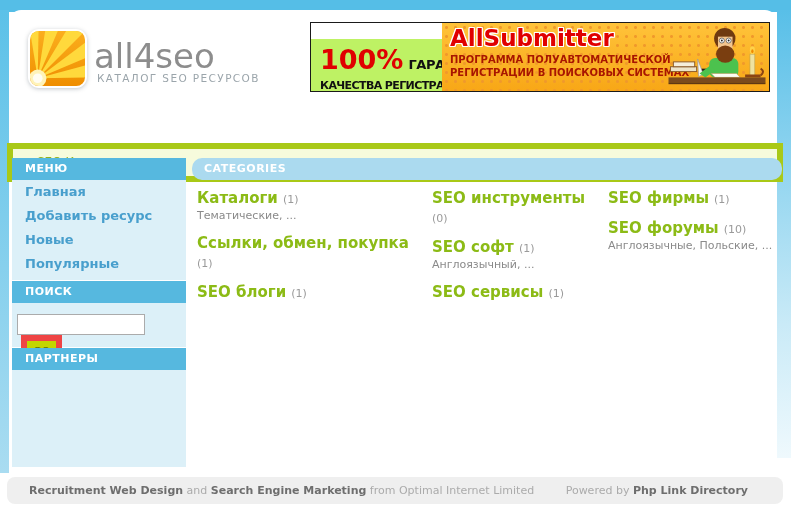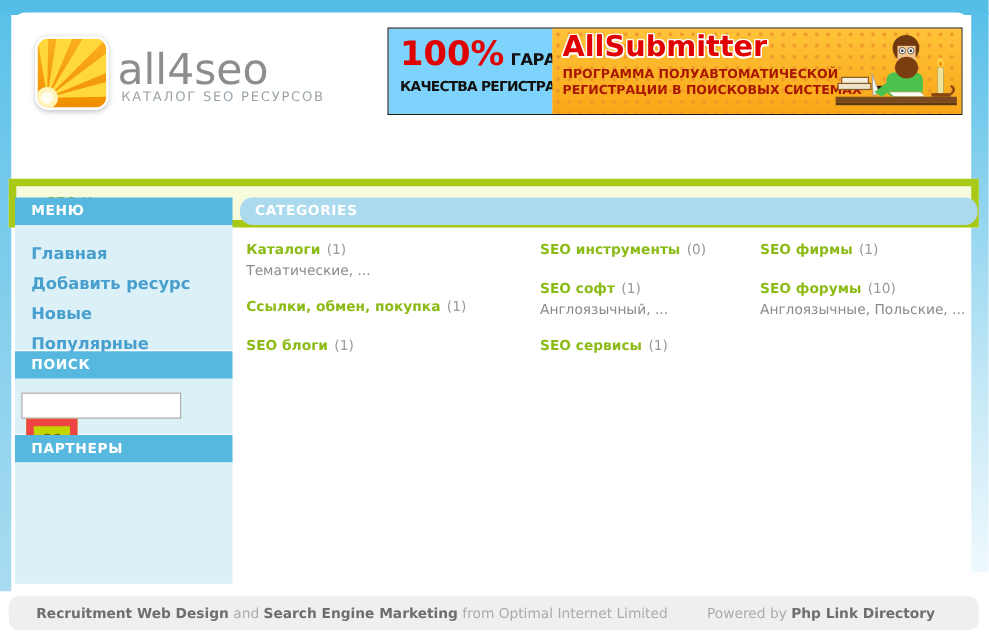--- a/index.html
+++ b/index.html
@@ -18,21 +18,21 @@
                  background:#fff; border-radius:12px 12px 0 0; }
   
   .logo-wrap { position:absolute; left:28px; top:29px; width:59px; height:59px;
                background:#fff; border-radius:11px; box-shadow:0 1px 4px rgba(120,130,140,.45); padding:2px; }
   .logo-wrap svg { display:block; }
   .logo-title { position:absolute; left:94px; top:36px; font-size:34px; color:#8D8D8D; letter-spacing:0; }
   .logo-sub   { position:absolute; left:97px; top:72px; font-size:10.5px; color:#9BA5AB; letter-spacing:1.4px; }
   
   .banner { position:absolute; left:310px; top:22px; width:460px; height:70px;
             border:1px solid #1A1A1A; display:flex; cursor:pointer; }
-  .banner-left { width:131px; background:#7dd3fc; padding:6px 6px 0 9px; }
+  .banner-left { width:131px; background:#bef264; padding:6px 6px 0 9px;margin-top:16px; }
   .b-row1 { display:flex; align-items:baseline; }
   .b-percent { color:#E00000; font-weight:bold; font-size:27px; line-height:30px; }
   .b-guar { color:#111; font-weight:bold; font-size:13px; margin-left:5px; letter-spacing:-0.4px; }
   .b-guar2 { color:#111; font-weight:bold; font-size:11px; letter-spacing:-0.6px; margin-top:4px; white-space:nowrap; }
   .banner-right { position:relative; flex:1; overflow:hidden;
        background-color:#FFB21E;
        background-image:radial-gradient(#F0992B 1.2px, rgba(0,0,0,0) 1.7px),
                         linear-gradient(#FFC33A,#F8A716);
        background-size:9px 9px, 100% 100%; padding:3px 0 0 8px; }
   .b-product { color:#E00000; font-weight:bold; font-size:23px; line-height:24px;
@@ -42,42 +42,42 @@
   
   .breadcrumb { position:absolute; left:7px; top:111px; width:776px; height:39px;
                 background:#F6FBDC; border:6px solid #A9C917;margin-top:32px; }
   .breadcrumb span { display:block; font-size:12px; color:#93B21D; padding:6px 0 0 24px; }
   
   .sb-header { position:absolute; left:12px; width:174px; height:22px; background:#56B8DF;
                color:#fff; font-weight:bold; font-size:11px; letter-spacing:.5px;
                line-height:22px; padding-left:13px; }
   .sb-body   { position:absolute; left:12px; width:174px; background:#DCF0F8; }
   #menu-header { top:158px; }
-  #menu-body   { top:180px; height:100px; padding-top:12px; }
+  #menu-body   { top:180px; height:100px; padding-top:0; }
   .menu-item { display:block; height:24px; line-height:24px; padding-left:13px;
                color:#489FCD; font-weight:bold; font-size:13px; text-decoration:none; cursor:pointer; }
   #search-header { top:281px; }
   #search-body   { top:303px; height:44px; padding:11px 0 0 5px; }
   .search-input { width:128px; height:21px; border:1px solid #ABABAB; font-size:12px;
                   padding:0 4px; vertical-align:middle; }
   .go-btn { display:inline-block; margin-left:4px; height:22px; line-height:22px; padding:0 6px;
             background:#C3D500; border:6px solid #ef4444; color:#5E6B00;
             font-weight:normal; font-size:11px; cursor:pointer; vertical-align:middle; }
   #partners-header { top:348px; }
   #partners-body   { top:370px; height:97px; }
   
   .cat-header { position:absolute; left:192px; top:158px; width:590px; height:22px;
                 background:#ABDAEF; color:#fff; font-weight:bold; font-size:11px;
                 letter-spacing:.5px; line-height:22px; padding-left:12px;border-radius:10px; }
   .cat-col { position:absolute; top:188px; }
   #cat-col-0 { left:197px; width:228px; }
   #cat-col-1 { left:432px; width:172px; }
   #cat-col-2 { left:608px; width:172px; }
   .cat-group { margin-bottom:11px; }
-  .cat-name { color:#8CBB16; font-weight:bold; font-size:11px; line-height:17px;
+  .cat-name { color:#8CBB16; font-weight:bold; font-size:15px; line-height:17px;
               text-decoration:none; cursor:pointer; }
   .cat-count { color:#9A9A9A; font-size:11px; font-weight:normal; }
   .cat-sub { color:#8A8A8A; font-size:11px; line-height:13px; margin-top:2px; }
   
   .footer { position:absolute; left:7px; top:477px; width:776px; height:27px;
             background:#EFEFEF; border-radius:8px; font-size:11px; color:#ABABAB;
             line-height:27px; padding:0 35px 0 22px; display:flex; justify-content:space-between; }
   .footer b, .footer .flink { color:#6E6E6E; font-weight:bold; text-decoration:none; cursor:pointer; }
 </style>
 </head>

